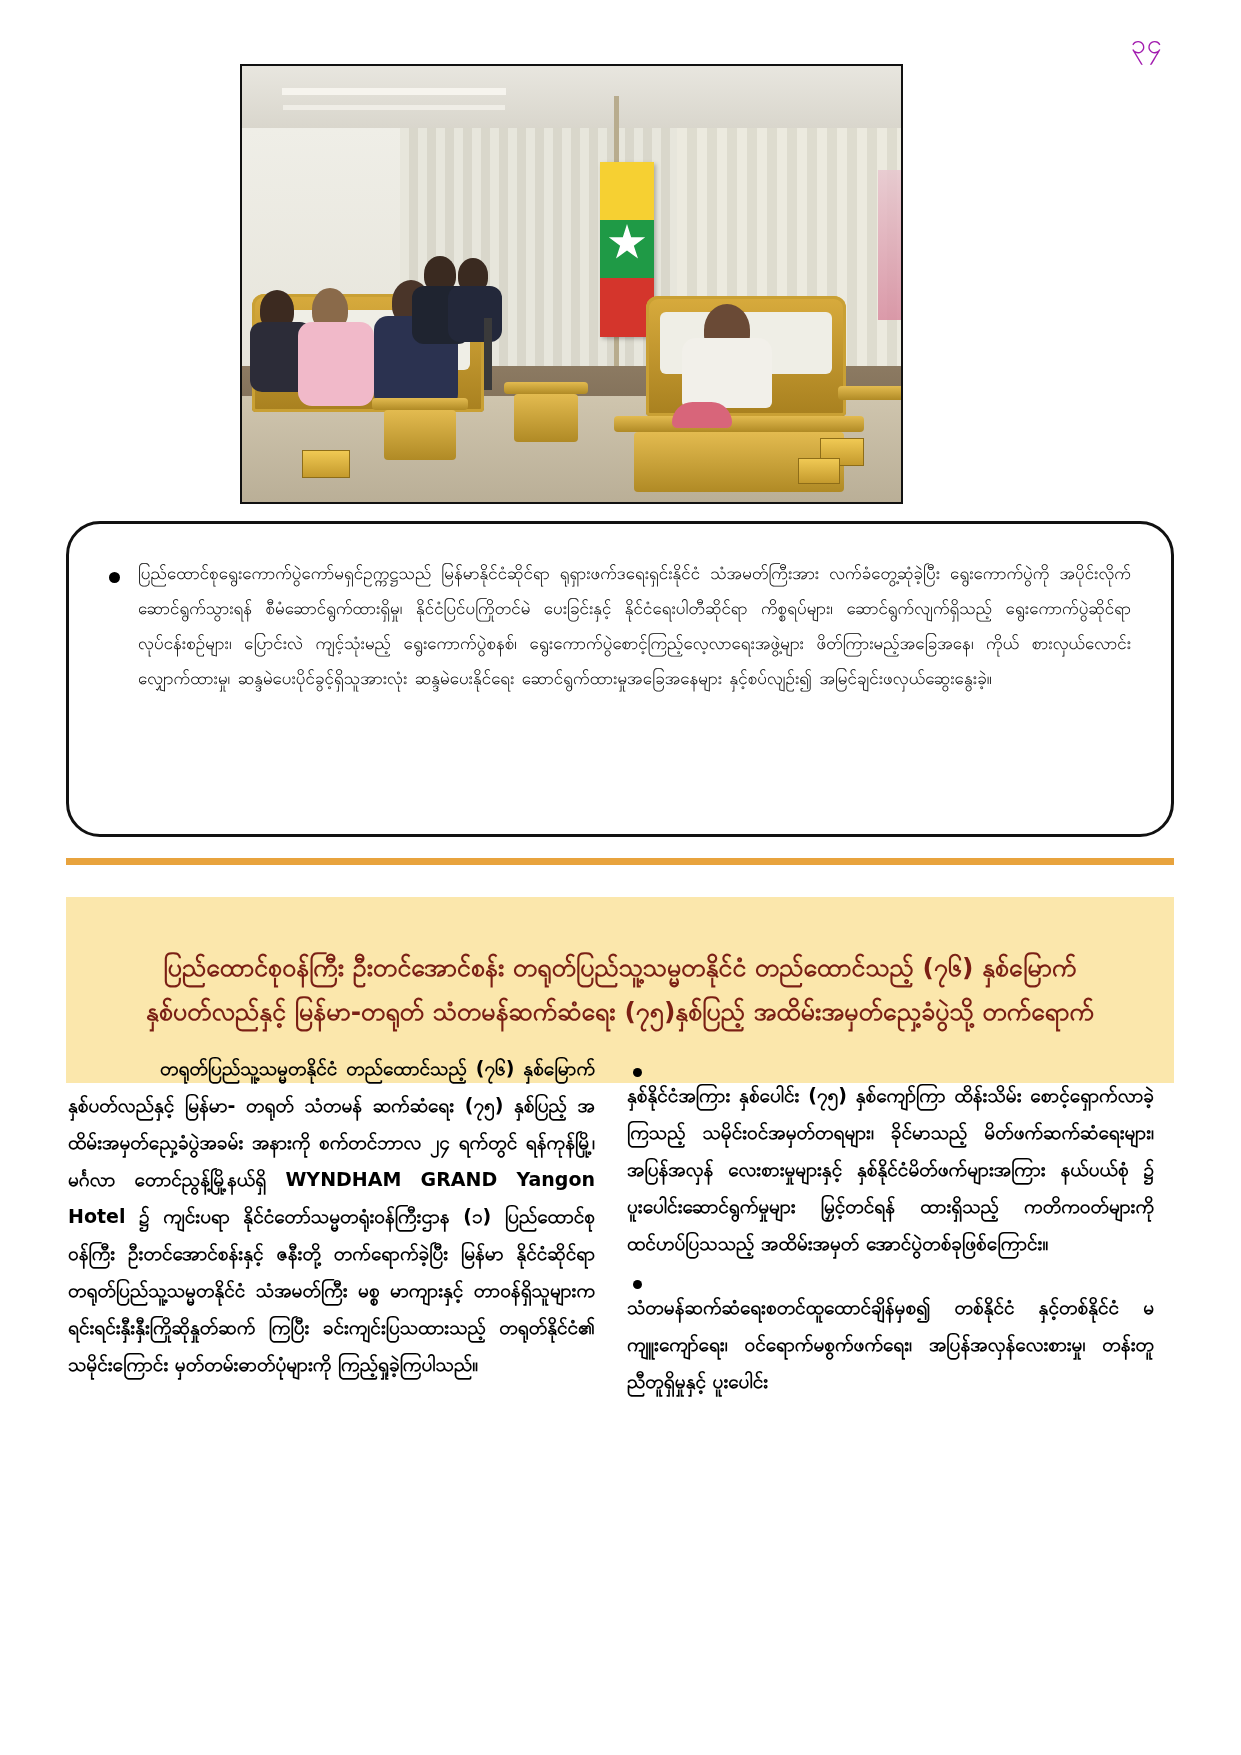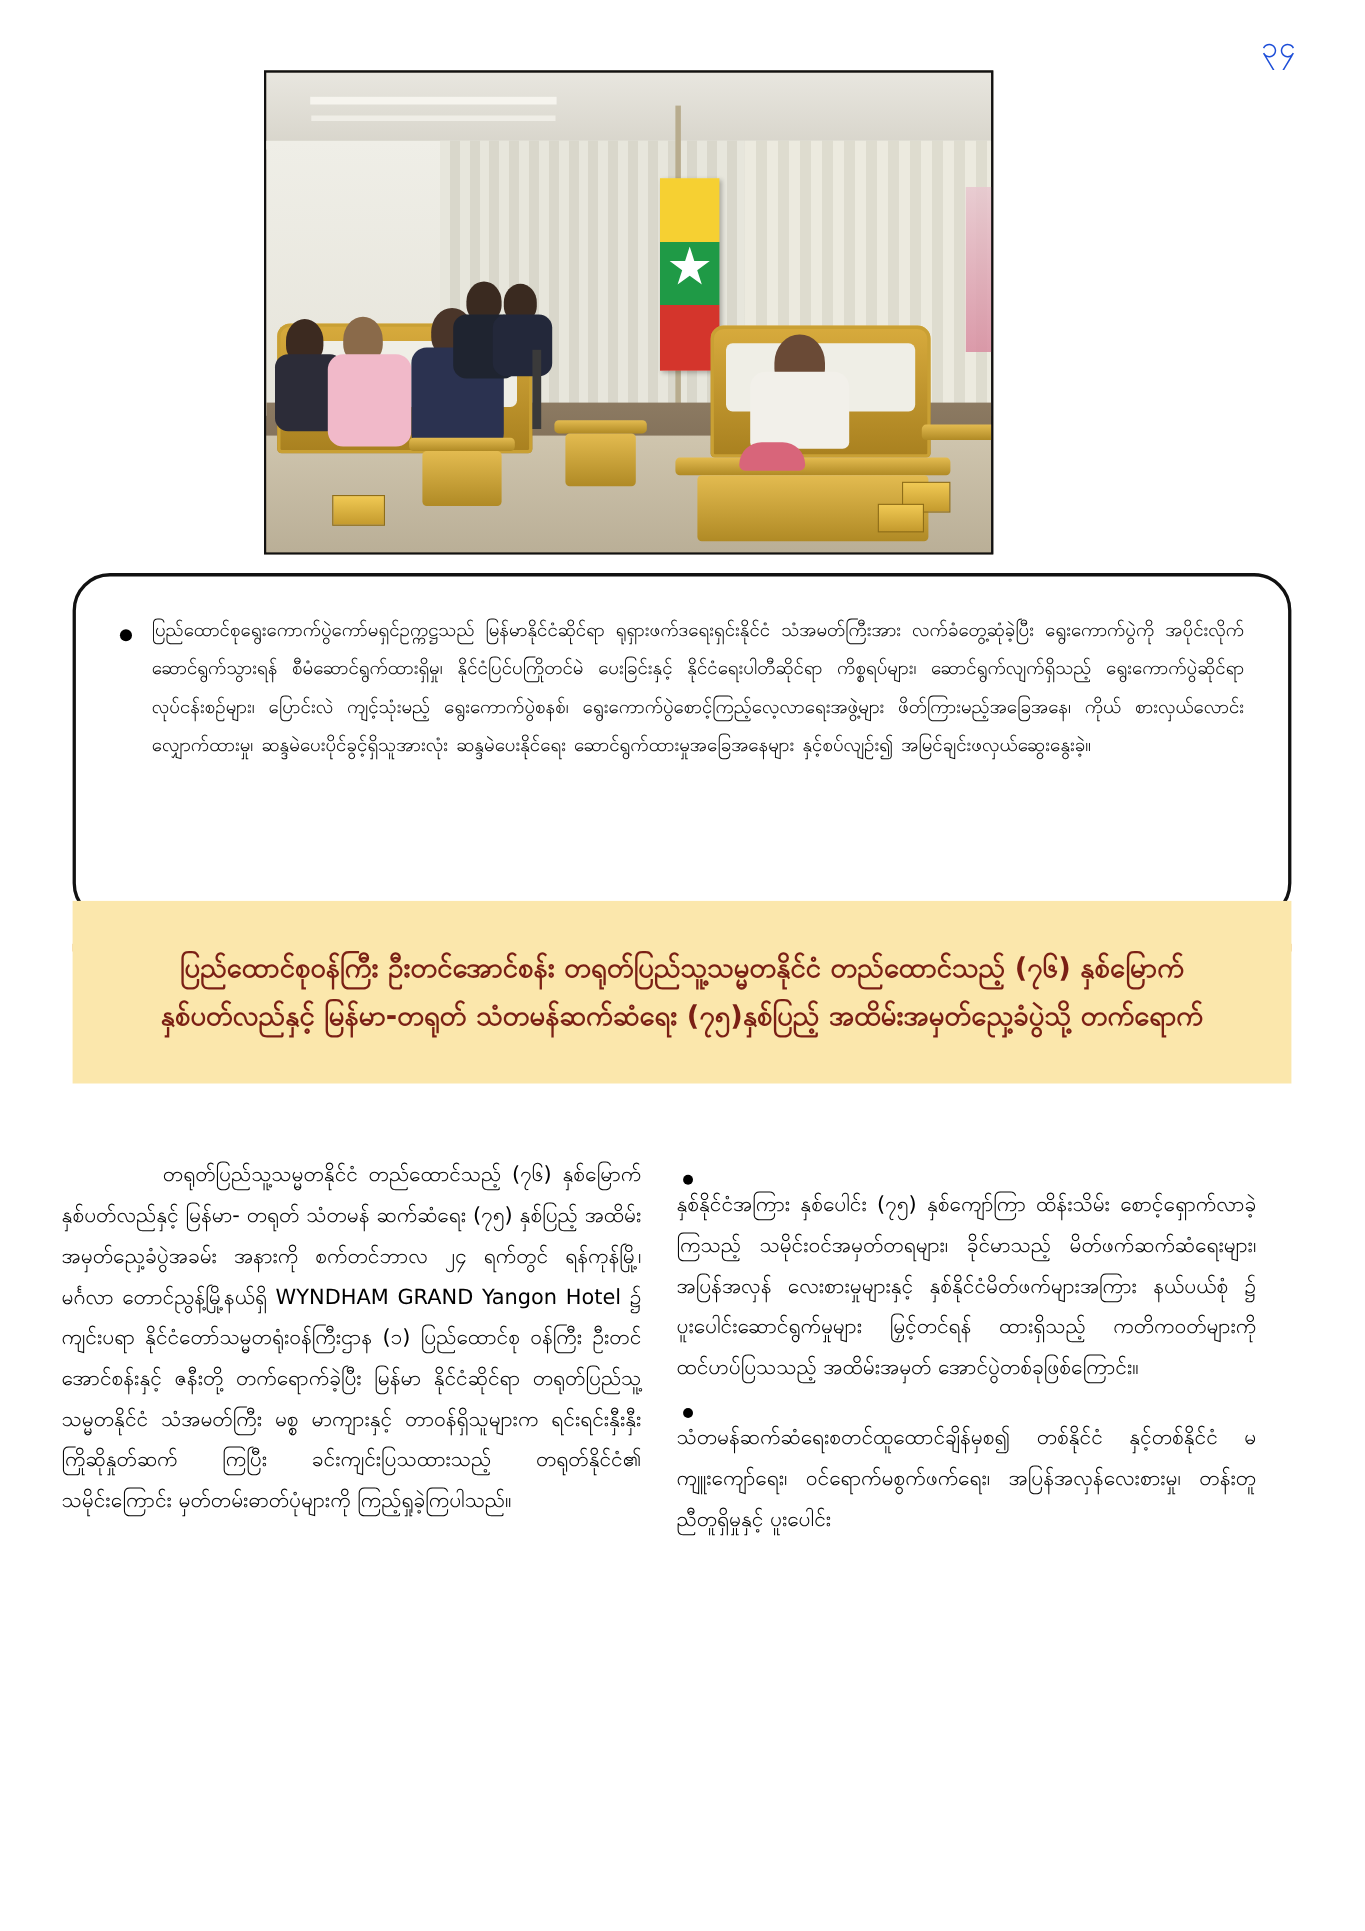--- a/index.html
+++ b/index.html
@@ -20,24 +20,24 @@
     width: 1241px;
     height: 1755px;
     box-sizing: border-box;
     padding: 0 72px;
   }
 
   
   .page-number {
     position: absolute;
     top: 30px;
-    right: 62px;
+    right: 78px;
     font-size: 27px;
     line-height: 1;
-    color: #1d4ed8;
+    color: #a21caf;
     letter-spacing: 1px;
   }
 
   
   .photo-wrap {
     position: absolute;
     top: 64px;
     left: 240px;
     width: 663px;
     height: 440px;
@@ -166,48 +166,49 @@
   .banner-rule {
     position: absolute;
     top: 858px;
     left: 66px;
     width: 1108px;
     height: 7px;
     background: #e8a33d;
   }
   .banner {
     position: absolute;
-    top: 819px;
+    top: 897px;
     left: 66px;
     width: 1108px;
-    height: 166px;
+    height: 186px;
     background: #fbe7ac;
     box-sizing: border-box;
     padding: 18px 40px;
     display: flex;
     align-items: center;
     justify-content: center;
   }
   .banner-title {
     font-size: 25px;
     line-height: 1.75;
     font-weight: bold;
     color: #7a1f14;
     text-align: center;
   }
 
   
   .columns {
     position: absolute;
     top: 1050px;
-    left: 56px;
+    left: 68px;
     width: 1108px;
     height: 640px;
     display: flex;
     gap: 32px;
+    font-weight: bold;
   }
   .col {
     width: 527px;
     font-size: 19px;
     line-height: 1.95;
     color: #000;
     text-align: justify;
   }
   .col p {
     margin: 0;

